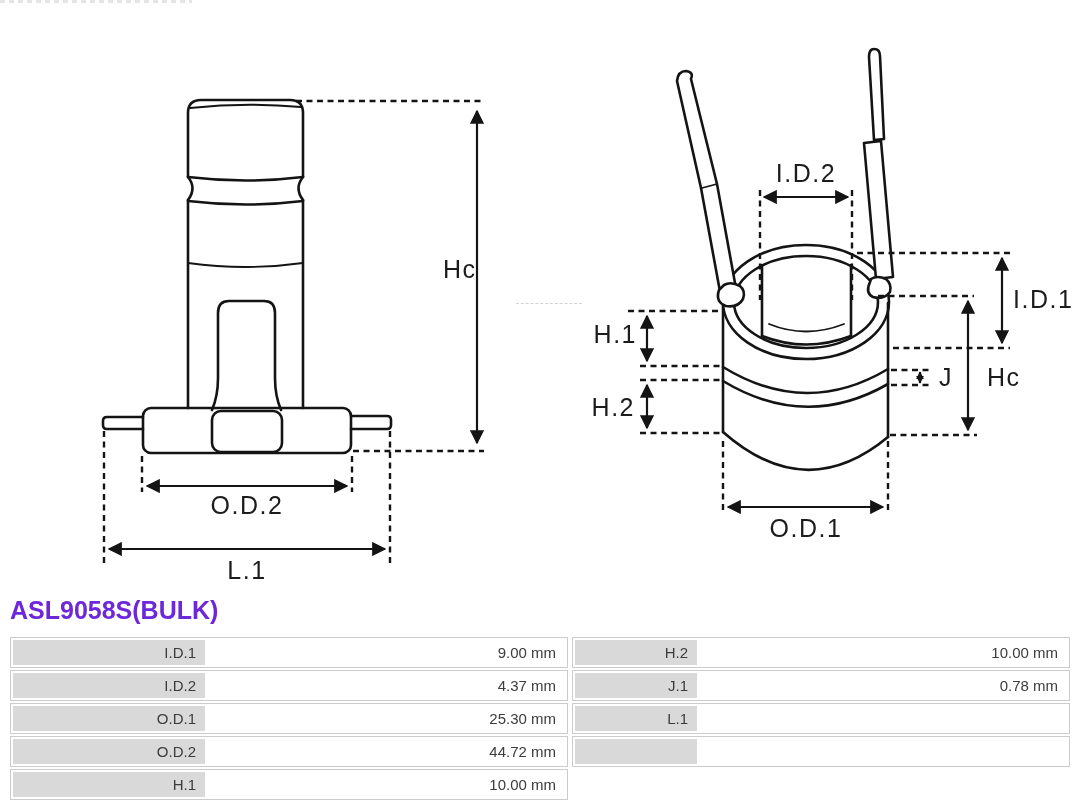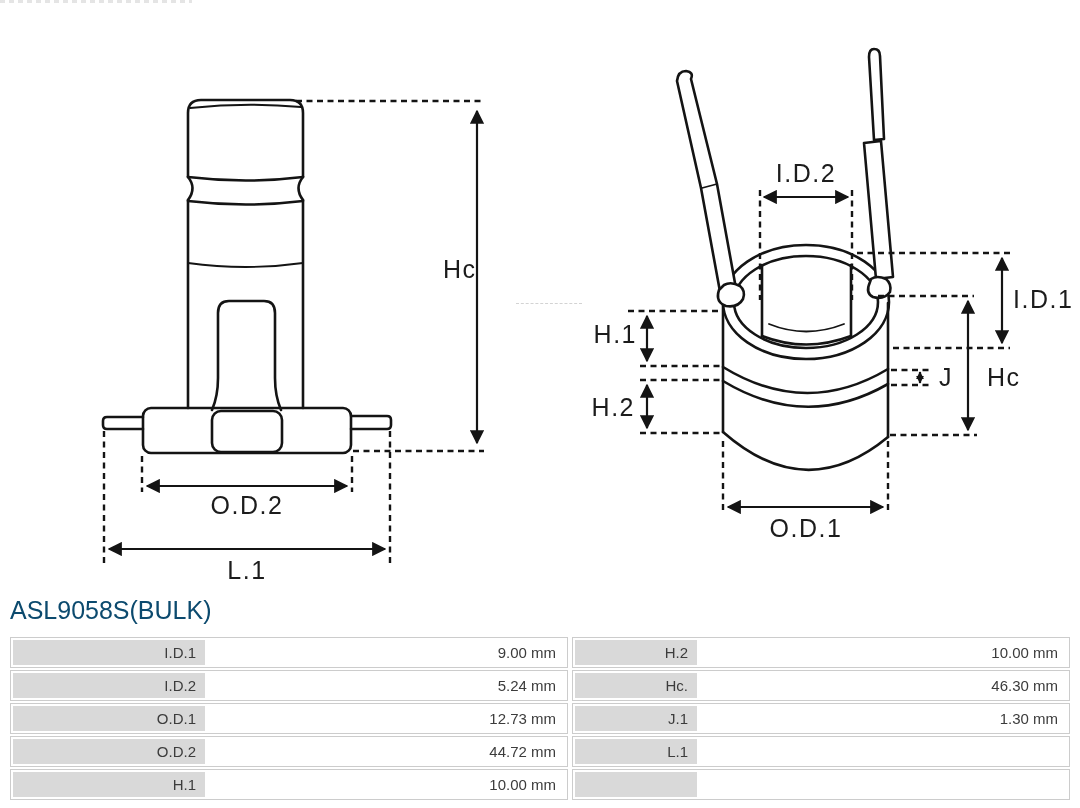--- a/index.html
+++ b/index.html
@@ -13,21 +13,21 @@
     border-top:1.5px dashed #c9c9c9;opacity:.8;}
   svg{position:absolute;left:0;top:0;}
   svg path, svg rect, svg ellipse{vector-effect:none;}
   .outline{fill:none;stroke:#141414;stroke-width:2.6;stroke-linecap:round;stroke-linejoin:round;}
   .thin{fill:none;stroke:#141414;stroke-width:1.8;stroke-linecap:round;}
   .wire{fill:#ffffff;stroke:#141414;stroke-width:2.6;stroke-linejoin:round;}
   .dash{fill:none;stroke:#141414;stroke-width:2.4;stroke-dasharray:6 4.5;}
   .dim{fill:none;stroke:#141414;stroke-width:2.2;}
   .dimlabel{fill:#1c1c1c;font-size:25px;letter-spacing:1.5px;font-family:"Liberation Sans",sans-serif;}
   
-  .pn{position:absolute;left:10px;top:596px;font-size:25px;color:#0c4a6e;letter-spacing:0;}
+  .pn{position:absolute;left:10px;top:596px;font-size:25px;color:#6d28d9;letter-spacing:0;font-weight:bold;}
   
   .tables{position:absolute;left:10px;top:637px;width:1060px;display:flex;gap:4px;}
   .dimtable{display:flex;flex-direction:column;}
   .dimtable.left{width:558px;}
   .dimtable.right{width:498px;}
   .trow{box-sizing:border-box;height:31px;margin-bottom:2px;border:1px solid #cccccc;
         background:#ffffff;display:flex;padding:2px;}
   .tcell{box-sizing:border-box;display:flex;align-items:center;justify-content:flex-end;
          font-size:15px;color:#3c3c3c;padding-right:9px;}
   .tlabel{background:#d9d9d9;}
@@ -165,47 +165,43 @@
   <div class="pn">ASL9058S(BULK)</div>
 
   <div class="tables">
     <div class="dimtable left">
       <div class="trow">
         <div class="tcell tlabel">I.D.1</div>
         <div class="tcell tvalue">9.00 mm</div>
       </div>
       <div class="trow">
         <div class="tcell tlabel">I.D.2</div>
-        <div class="tcell tvalue">5.24 mm</div>
+        <div class="tcell tvalue">4.37 mm</div>
       </div>
       <div class="trow">
         <div class="tcell tlabel">O.D.1</div>
-        <div class="tcell tvalue">12.73 mm</div>
+        <div class="tcell tvalue">25.30 mm</div>
       </div>
       <div class="trow">
         <div class="tcell tlabel">O.D.2</div>
         <div class="tcell tvalue">44.72 mm</div>
       </div>
       <div class="trow">
         <div class="tcell tlabel">H.1</div>
         <div class="tcell tvalue">10.00 mm</div>
       </div>
     </div>
     <div class="dimtable right">
       <div class="trow">
         <div class="tcell tlabel">H.2</div>
         <div class="tcell tvalue">10.00 mm</div>
       </div>
       <div class="trow">
-        <div class="tcell tlabel">Hc.</div>
-        <div class="tcell tvalue">46.30 mm</div>
-      </div>
-      <div class="trow">
         <div class="tcell tlabel">J.1</div>
-        <div class="tcell tvalue">1.30 mm</div>
+        <div class="tcell tvalue">0.78 mm</div>
       </div>
       <div class="trow">
         <div class="tcell tlabel">L.1</div>
       </div>
       <div class="trow">
         <div class="tcell tlabel"></div>
         <div class="tcell tvalue"></div>
       </div>
     </div>
   </div>

